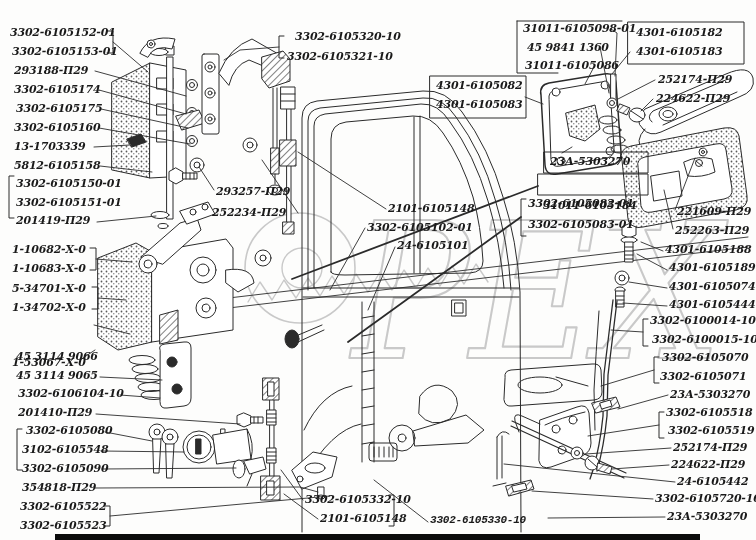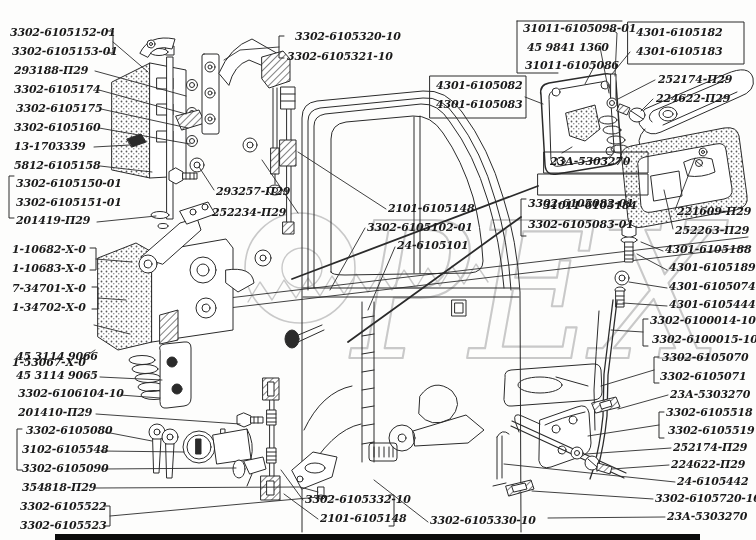--- a/index.html
+++ b/index.html
@@ -325,21 +325,21 @@
       <div class="part-label" style="left: 14px; top: 84px;">3302-6105174</div>
       <div class="part-label" style="left: 16px; top: 103px;">3302-6105175</div>
       <div class="part-label" style="left: 14px; top: 122px;">3302-6105160</div>
       <div class="part-label" style="left: 14px; top: 141px;">13-1703339</div>
       <div class="part-label" style="left: 14px; top: 160px;">5812-6105158</div>
       <div class="part-label" style="left: 16px; top: 178px;">3302-6105150-01</div>
       <div class="part-label" style="left: 16px; top: 197px;">3302-6105151-01</div>
       <div class="part-label" style="left: 16px; top: 215px;">201419-П29</div>
       <div class="part-label" style="left: 12px; top: 244px;">1-10682-Х-0</div>
       <div class="part-label" style="left: 12px; top: 263px;">1-10683-Х-0</div>
-      <div class="part-label" style="left: 12px; top: 283px;">7-34701-Х-0</div>
+      <div class="part-label" style="left: 12px; top: 283px;">5-34701-Х-0</div>
       <div class="part-label" style="left: 12px; top: 302px;">1-34702-Х-0</div>
       <div class="part-label" style="left: 12px; top: 333px; margin-top: 24px;">1-53067-Х-0</div>
       <div class="part-label" style="left: 16px; top: 351px;">45 3114 9066</div>
       <div class="part-label" style="left: 16px; top: 370px;">45 3114 9065</div>
       <div class="part-label" style="left: 18px; top: 388px;">3302-6106104-10</div>
       <div class="part-label" style="left: 18px; top: 407px;">201410-П29</div>
       <div class="part-label" style="left: 26px; top: 425px;">3302-6105080</div>
       <div class="part-label" style="left: 22px; top: 444px;">3102-6105548</div>
       <div class="part-label" style="left: 22px; top: 463px;">3302-6105090</div>
       <div class="part-label" style="left: 22px; top: 482px;">354818-П29</div>
@@ -378,16 +378,16 @@
       <div class="part-label" style="left: 670px; top: 389px;">23А-5303270</div>
       <div class="part-label" style="left: 666px; top: 407px;">3302-6105518</div>
       <div class="part-label" style="left: 668px; top: 425px;">3302-6105519</div>
       <div class="part-label" style="left: 673px; top: 442px;">252174-П29</div>
       <div class="part-label" style="left: 671px; top: 459px;">224622-П29</div>
       <div class="part-label" style="left: 677px; top: 476px;">24-6105442</div>
       <div class="part-label" style="left: 655px; top: 493px;">3302-6105720-10</div>
       <div class="part-label" style="left: 667px; top: 511px;">23А-5303270</div>
       <div class="part-label" style="left: 305px; top: 494px;">3302-6105332-10</div>
       <div class="part-label" style="left: 320px; top: 513px;">2101-6105148</div>
-      <div class="part-label" style="left: 430px; top: 515px;">3302-6105330-10</div>
+      <div class="part-label" style="left: 430px; top: 515px; font-family: Liberation Mono, monospace;">3302-6105330-10</div>
     </div>
 
 </div>
 
 </body></html>

